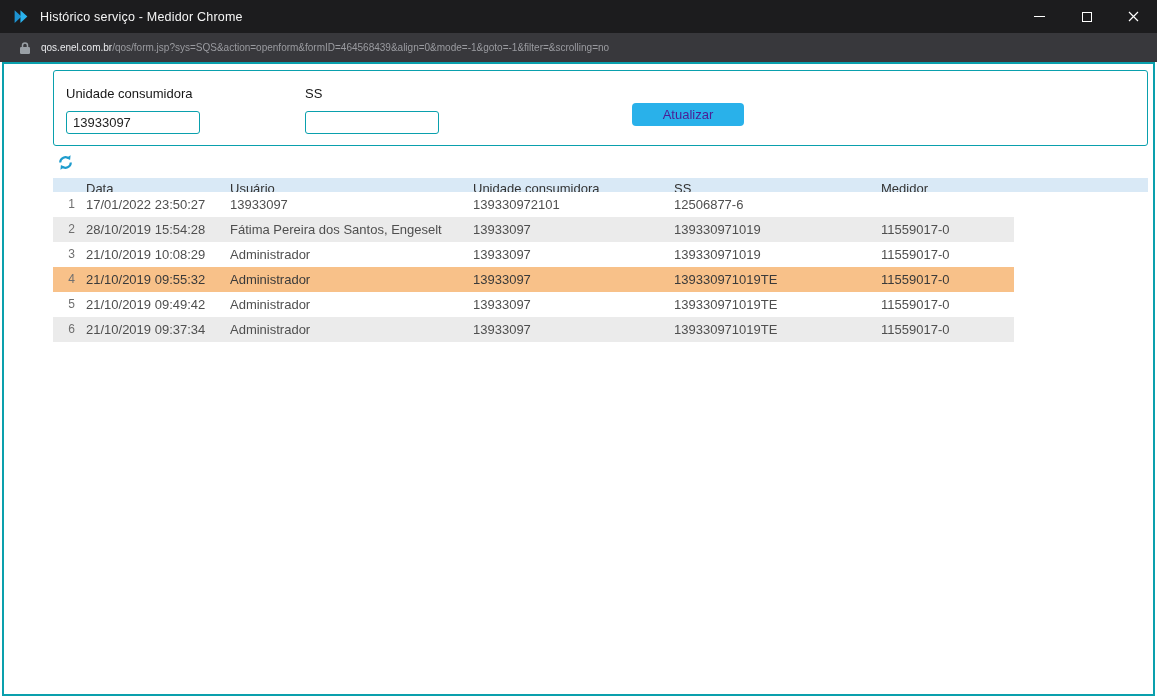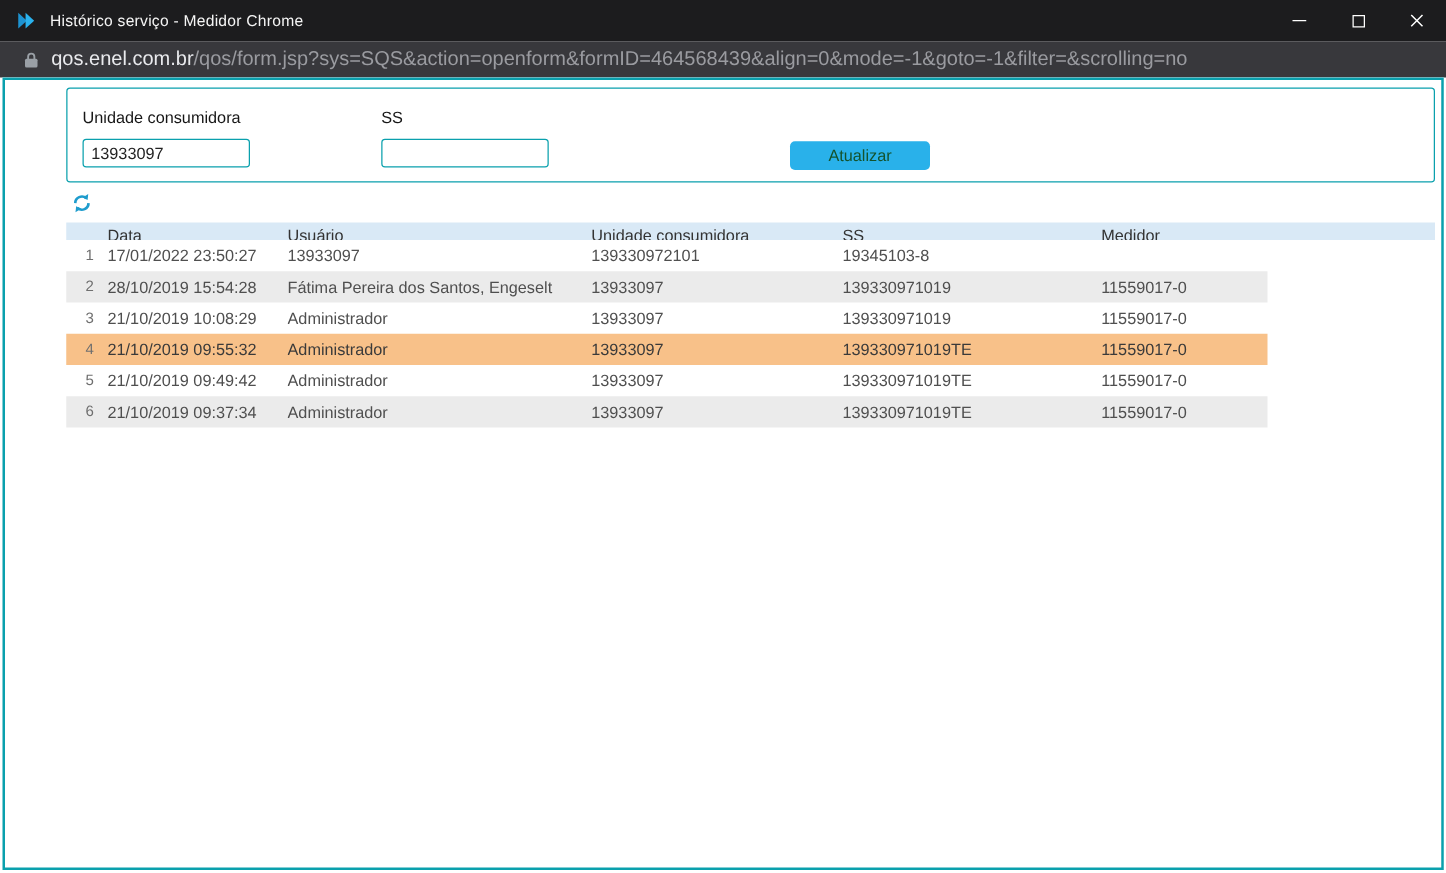--- a/index.html
+++ b/index.html
@@ -27,21 +27,21 @@
 
   
   .addressbar {
     flex: 0 0 29px; height: 29px;
     background: #38383c;
     display: flex; align-items: center;
     padding-left: 19px;
     cursor: text;
   }
   .lock { margin-right: 10px; display: flex; align-items: center; }
-  .url { font-size: 16px; white-space: nowrap; overflow: hidden; }
+  .url { font-size: 10px; white-space: nowrap; overflow: hidden; }
   .url .domain { color: #e9eaed; }
   .url .path { color: #9a9ba0; }
 
   
   .content {
     flex: 1;
     margin: 0 2px 2px 2px;
     border: 2px solid var(--accent-teal, #0aa0ad);
     background: #fff;
     position: relative;
@@ -63,24 +63,24 @@
   .field label { display: block; font-size: 13px; color: #161616; margin-bottom: 10px; }
   .field input {
     width: 134px; height: 23px;
     border: 1px solid var(--accent-teal, #0aa0ad);
     border-radius: 3px;
     font-size: 13px; font-family: inherit;
     color: #222; padding: 1px 6px; outline: none;
     background: #fff;
   }
   .btn {
-    position: absolute; left: 578px; top: 42px;
+    position: absolute; left: 578px; top: 32px;
     width: 112px; height: 23px;
     background: var(--button-cyan, #29b1ea);
-    color: #14532d; border: none; border-radius: 4px;
+    color: #4c1d95; border: none; border-radius: 4px;
     font-size: 13px; font-family: inherit;
     cursor: pointer;
   }
 
   .refresh { margin: 8px 0 0 9px; width: 17px; height: 17px; cursor: pointer; }
 
   
   .table { margin: 7px 5px 0 5px; }
   .thead {
     display: grid;
@@ -171,21 +171,21 @@
         <div class="cell">Unidade consumidora</div>
         <div class="cell">SS</div>
         <div class="cell">Medidor</div>
       </div>
       <div class="tbody">
   <div class="trow">
     <div class="cell num">1</div>
     <div class="cell">17/01/2022 23:50:27</div>
     <div class="cell">13933097</div>
     <div class="cell">139330972101</div>
-    <div class="cell">19345103-8</div>
+    <div class="cell">12506877-6</div>
   </div>
 
   <div class="trow">
     <div class="cell num">2</div>
     <div class="cell">28/10/2019 15:54:28</div>
     <div class="cell">Fátima Pereira dos Santos, Engeselt</div>
     <div class="cell">13933097</div>
     <div class="cell">139330971019</div>
     <div class="cell">11559017-0</div>
   </div>

